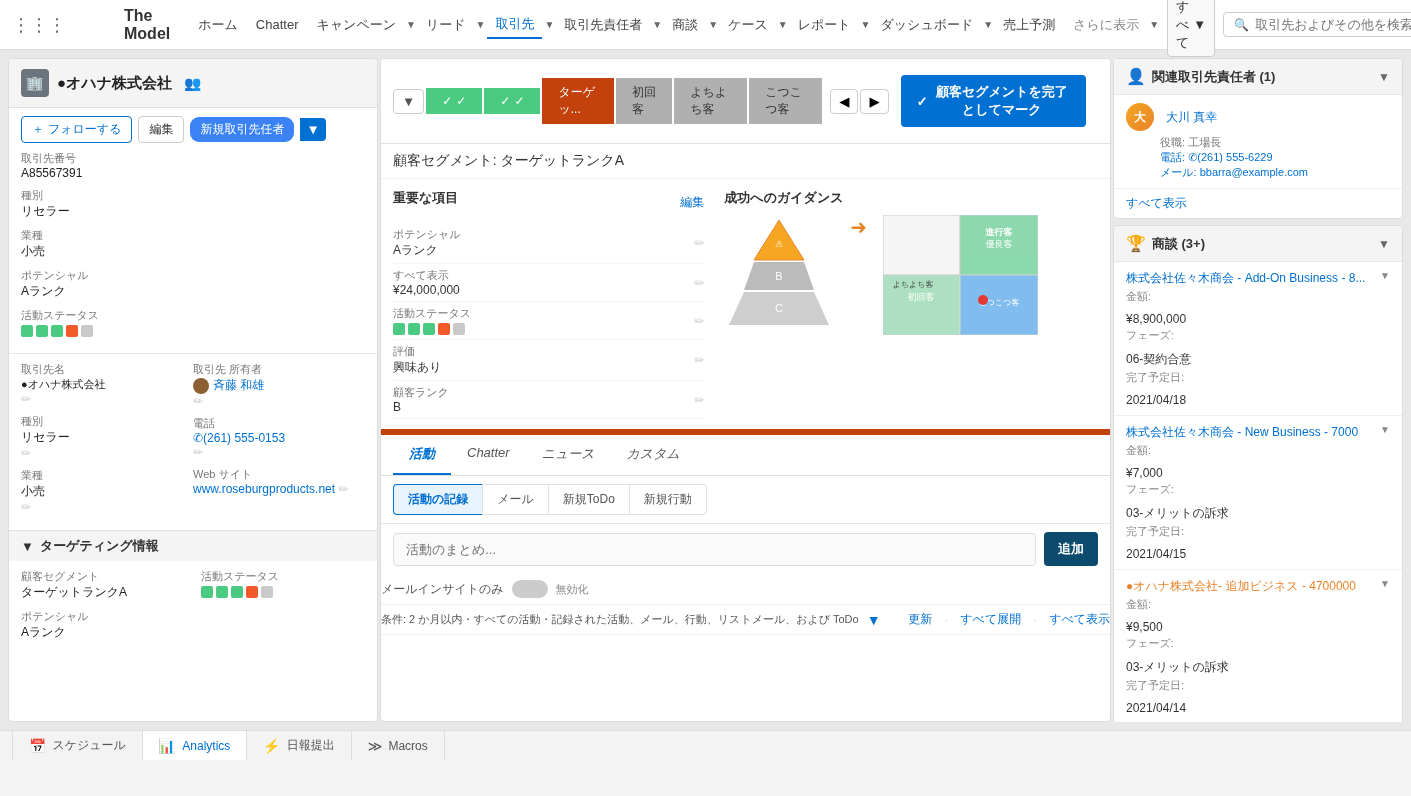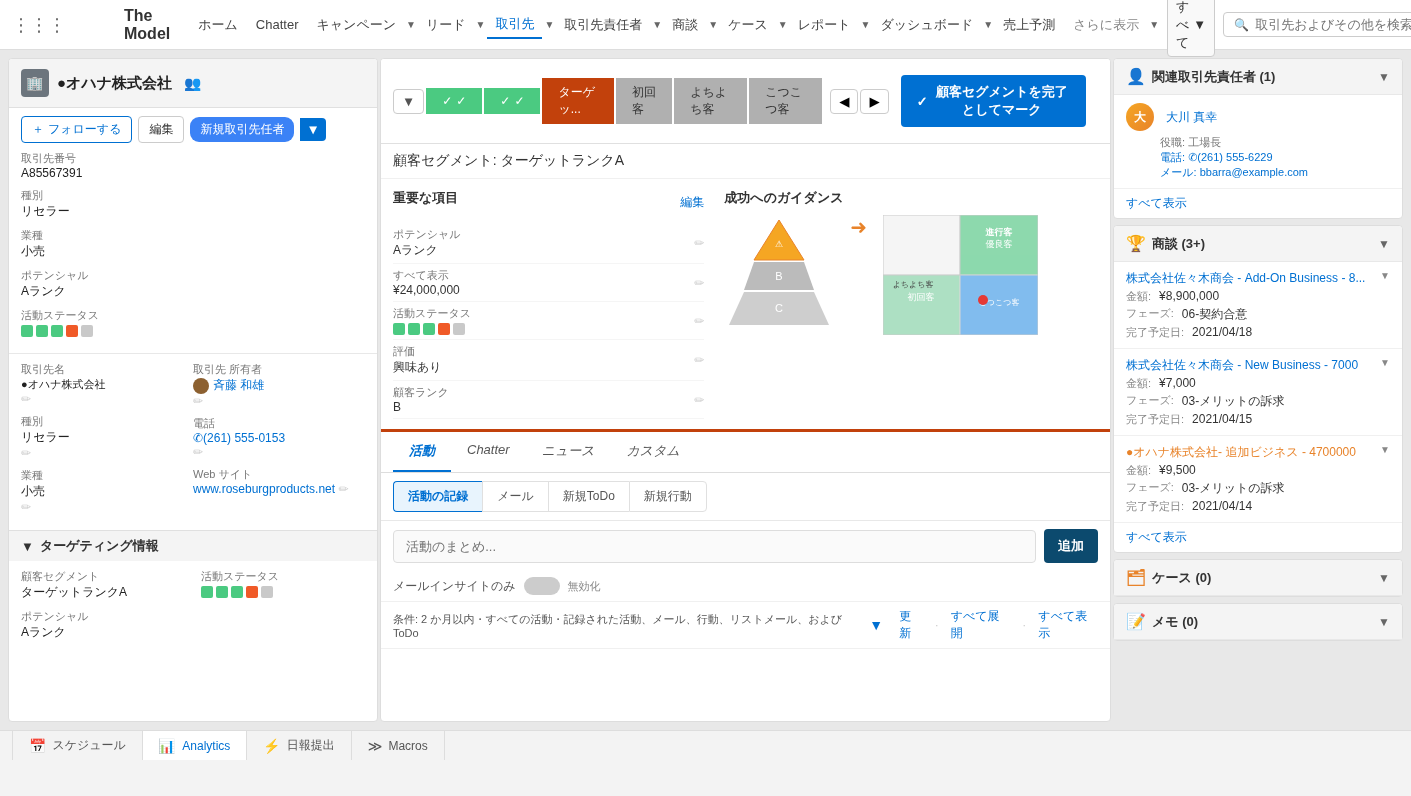--- a/index.html
+++ b/index.html
@@ -135,21 +135,21 @@
     }
     .seg-step.done { background: #4bca81; }
     .seg-step.active { background: #c2410c; }
     .seg-step.neutral { background: #b0b0b0; color: #333; }
     .seg-check::before { content: '✓'; margin-right: 4px; }
     .seg-nav { display: flex; gap: 2px; margin-left: 8px; }
     .seg-nav button { background: none; border: 1px solid #ccc; border-radius: 4px; padding: 4px 8px; cursor: pointer; }
 
     
     .segment-title { padding: 8px 12px; font-size: 14px; color: #333; border-bottom: 1px solid #f0f0f0; }
-    .important-section { display: flex; padding: 10px 12px; gap: 0; border-bottom: 3px solid #c2410c; }
+    .important-section { display: flex; padding: 10px 12px; gap: 0; border-bottom: 6px solid #c2410c; }
     .important-left { flex: 1; }
     .important-right { flex: 1.2; padding-left: 20px; }
     .section-title { font-size: 13px; font-weight: bold; color: #333; margin-bottom: 8px; }
     .edit-link { color: #0070d2; font-size: 12px; cursor: pointer; }
     .field-row {
       display: flex; align-items: center; justify-content: space-between;
       padding: 4px 0; border-bottom: 1px solid #f5f5f5;
     }
     .field-label { font-size: 11px; color: #777; }
     .field-value { font-size: 12px; color: #333; }
@@ -203,21 +203,21 @@
       font-size: 13px; color: #888; background: #fafafa;
     }
     .btn-add {
       background: #0c4a6e; color: #fff; border: none; border-radius: 4px;
       padding: 8px 14px; cursor: pointer; font-size: 13px; font-weight: bold;
     }
 
     
     .filter-row {
       display: flex; align-items: center; gap: 8px;
-      padding: 6px 12px; font-size: 12px; color: #555; border-bottom: 1px solid #f0f0f0;
+      padding: 6px 0; font-size: 12px; color: #555; border-bottom: 1px solid #f0f0f0;
     }
     .toggle-switch {
       width: 36px; height: 18px; background: #ccc; border-radius: 9px; position: relative;
       cursor: pointer;
     }
     .filter-text { font-size: 11px; color: #555; }
     .filter-link { color: #0070d2; text-decoration: none; cursor: pointer; }
     .filter-icon { color: #0070d2; font-size: 14px; cursor: pointer; }
 
     
@@ -250,21 +250,21 @@
     }
     .contact-name { color: #0070d2; font-size: 12px; cursor: pointer; }
     .contact-detail { font-size: 11px; color: #777; margin-left: 34px; }
     .contact-phone { font-size: 11px; color: #0070d2; margin-left: 34px; }
     .contact-email { font-size: 11px; color: #0070d2; margin-left: 34px; }
     .show-all-link { color: #0070d2; font-size: 12px; cursor: pointer; padding: 6px 12px; display: block; }
 
     
     .deal-item { padding: 8px 12px; border-bottom: 1px solid #f0f0f0; }
     .deal-name { color: #0070d2; font-size: 12px; cursor: pointer; display: flex; justify-content: space-between; }
-    .deal-detail-row { display: flex; gap: 8px; font-size: 11px; color: #777; margin-top: 2px; }
+    .deal-detail-row { display: flex; gap: 8px; font-size: 11px; color: #777; margin-top: 2px; flex-direction: column; }
     .deal-label { font-size: 11px; color: #888; }
     .deal-value { font-size: 12px; color: #333; }
     .deal-orange { color: #e8832a; }
 
     
     .bottom-bar {
       height: 30px; background: #f3f3f3; border-top: 1px solid #ddd;
       display: flex; align-items: center; gap: 0;
       padding: 0 12px;
     }

